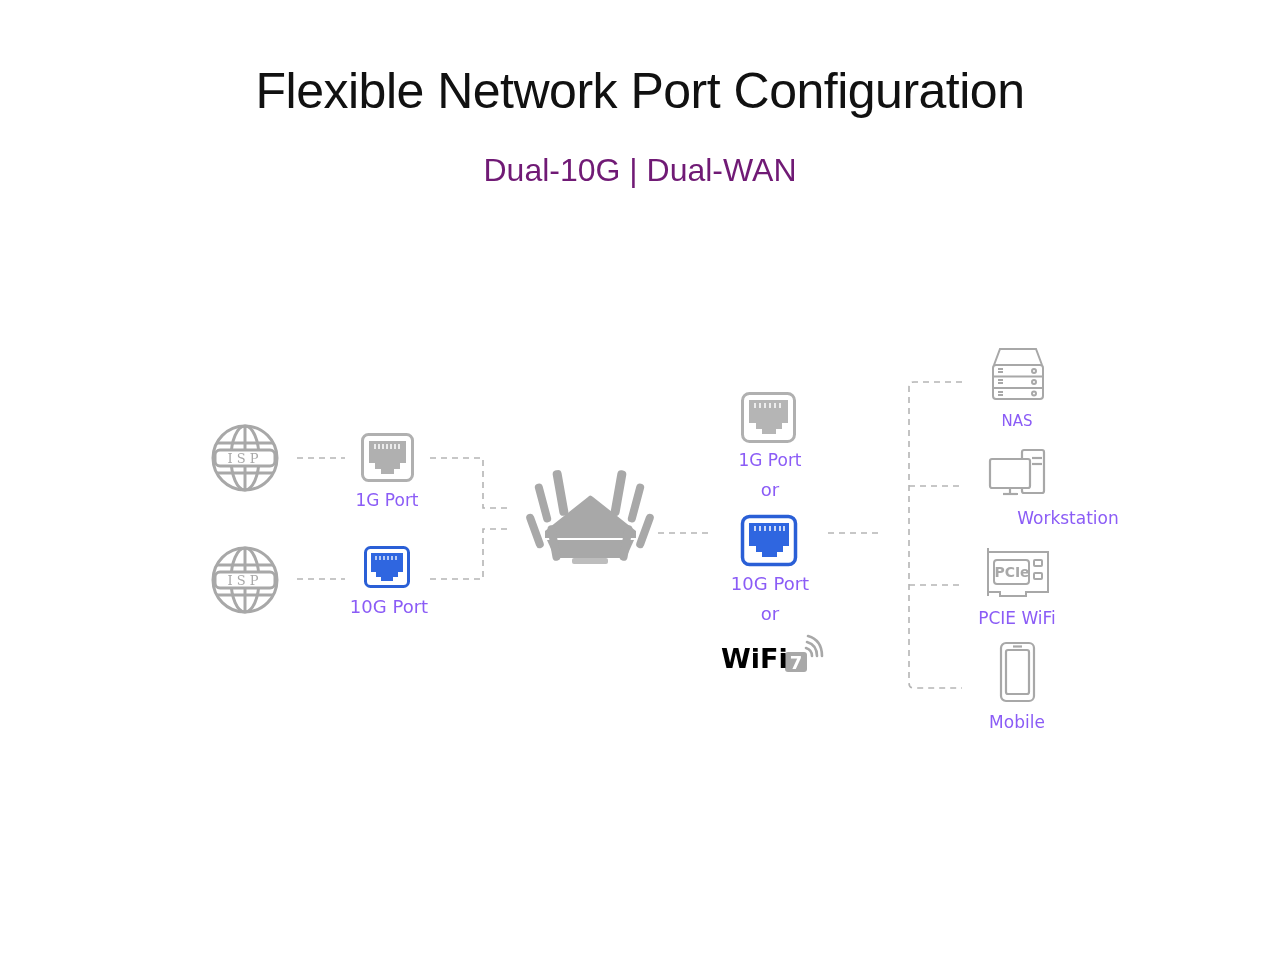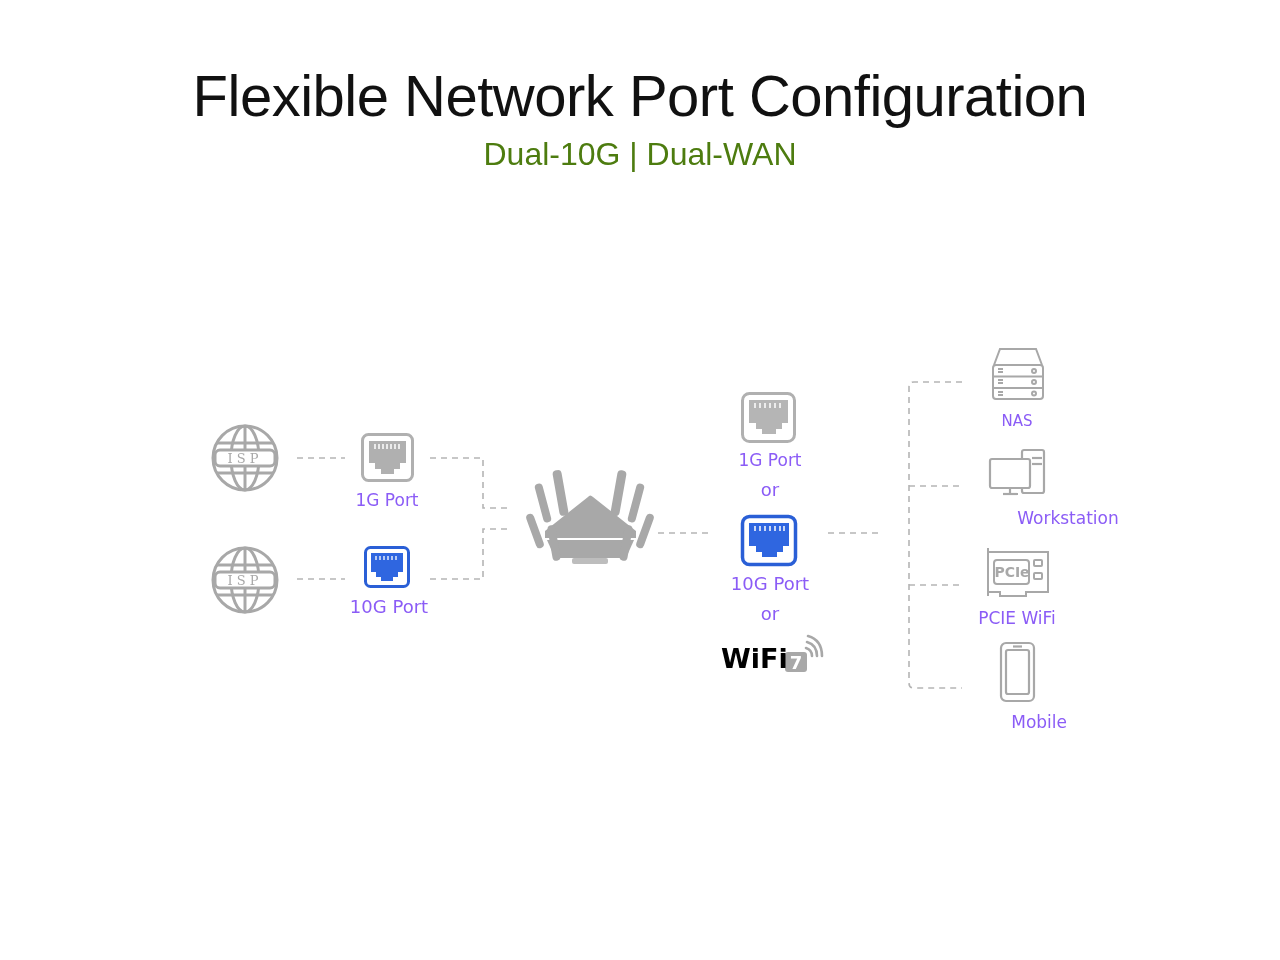--- a/index.html
+++ b/index.html
@@ -1,18 +1,18 @@
 <!DOCTYPE html>
 <html><head>
 <meta charset="utf-8">
 <style>
   html, body { margin: 0; padding: 0; background: #ffffff; }
   body { width: 1280px; height: 960px; position: relative; overflow: hidden; font-family: "DejaVu Sans", sans-serif; }
-  .title { position: absolute; top: 62px; left: 0; width: 1280px; text-align: center; font-size: 58px; color: #111; font-family: "Liberation Sans", sans-serif; letter-spacing: -0.5px; }
-  .subtitle { position: absolute; top: 136px; left: 0; width: 1280px; text-align: center; font-size: 32px; color: #4d7c0f; font-family: "Liberation Sans", sans-serif; }
+  .title { position: absolute; top: 62px; left: 0; width: 1280px; text-align: center; font-size: 50px; color: #111; font-family: "Liberation Sans", sans-serif; letter-spacing: -0.5px; }
+  .subtitle { position: absolute; top: 152px; left: 0; width: 1280px; text-align: center; font-size: 32px; color: #701a75; font-family: "Liberation Sans", sans-serif; }
   .lbl { position: absolute; color: #8b5cf6; font-size: 17px; text-align: center; font-family: "DejaVu Sans", sans-serif; white-space: nowrap; }
   svg.diagram { position: absolute; left: 0; top: 0; }
   .wifi-text { position: absolute; font-size: 27px; font-weight: bold; color: #000000; font-family: "DejaVu Sans", sans-serif; }
 </style>
 </head>
 <body>
 
 <div class="title">Flexible Network Port Configuration</div>
 <div class="subtitle">Dual-10G | Dual-WAN</div>
 
@@ -179,13 +179,13 @@
 
 <div class="lbl" style="left:718px;top:450px;width:104px;">1G Port</div>
 <div class="lbl" style="left:718px;top:479px;width:104px;font-size:18px;">or</div>
 <div class="lbl" style="left:718px;top:573px;width:104px;font-size:18px;">10G Port</div>
 <div class="lbl" style="left:718px;top:603px;width:104px;font-size:18px;">or</div>
 <div class="wifi-text" style="left:721px;top:643px;">WiFi</div>
 
 <div class="lbl" style="left:967px;top:412px;width:100px;font-size:15px;">NAS</div>
 <div class="lbl" style="left:1006px;top:508px;width:124px;">Workstation</div>
 <div class="lbl" style="left:955px;top:608px;width:124px;">PCIE WiFi</div>
-<div class="lbl" style="left:967px;top:712px;width:100px;text-align:right;">Mobile</div>
+<div class="lbl" style="left:967px;top:712px;width:100px;">Mobile</div>
 
 </body></html>

